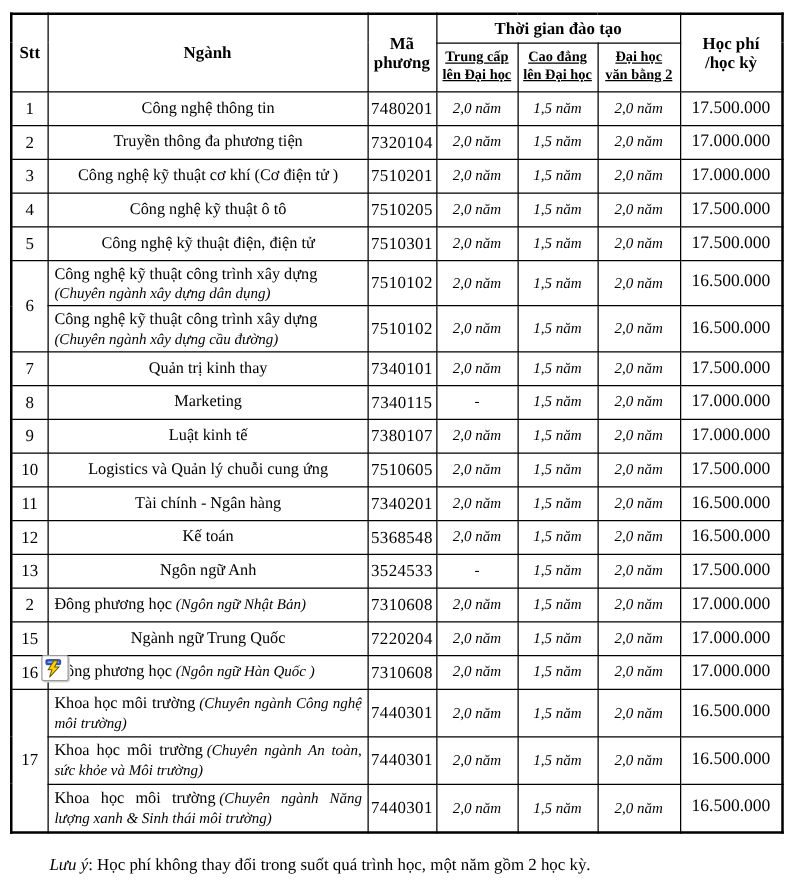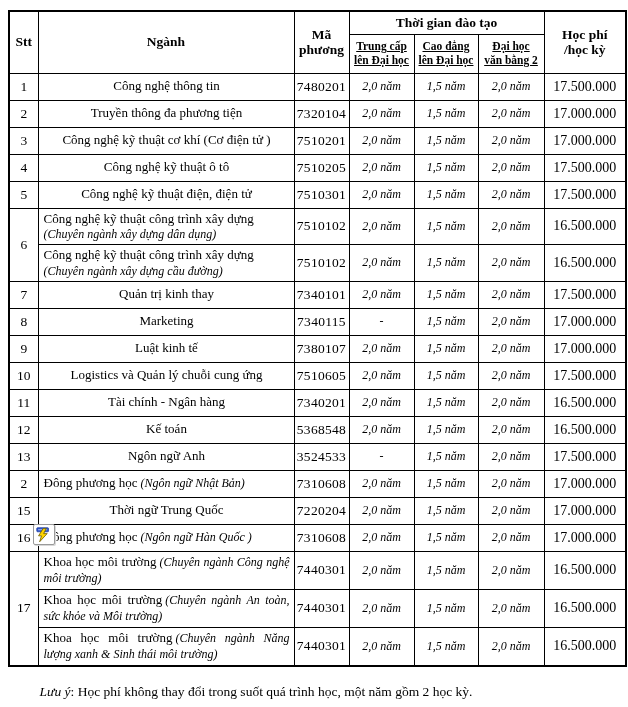--- a/index.html
+++ b/index.html
@@ -239,21 +239,21 @@
       <td class="stt">2</td>
       <td class="name has-note"><span class="main">Đông phương học</span><span class="note inline">(Ngôn ngữ Nhật Bản)</span></td>
       <td class="ma">7310608</td>
       <td class="dur">2,0 năm</td>
       <td class="dur">1,5 năm</td>
       <td class="dur">2,0 năm</td>
       <td class="fee">17.000.000</td>
     </tr>
         <tr>
       <td class="stt">15</td>
-      <td class="name"><span class="main">Thời ngữ Trung Quốc</span></td>
+      <td class="name"><span class="main">Ngành ngữ Trung Quốc</span></td>
       <td class="ma">7220204</td>
       <td class="dur">2,0 năm</td>
       <td class="dur">1,5 năm</td>
       <td class="dur">2,0 năm</td>
       <td class="fee">17.000.000</td>
     </tr>
         <tr>
       <td class="stt">16</td>
       <td class="name has-note"><span class="main">Đông phương học</span><span class="note inline">(Ngôn ngữ Hàn Quốc )</span></td>
       <td class="ma">7310608</td>

